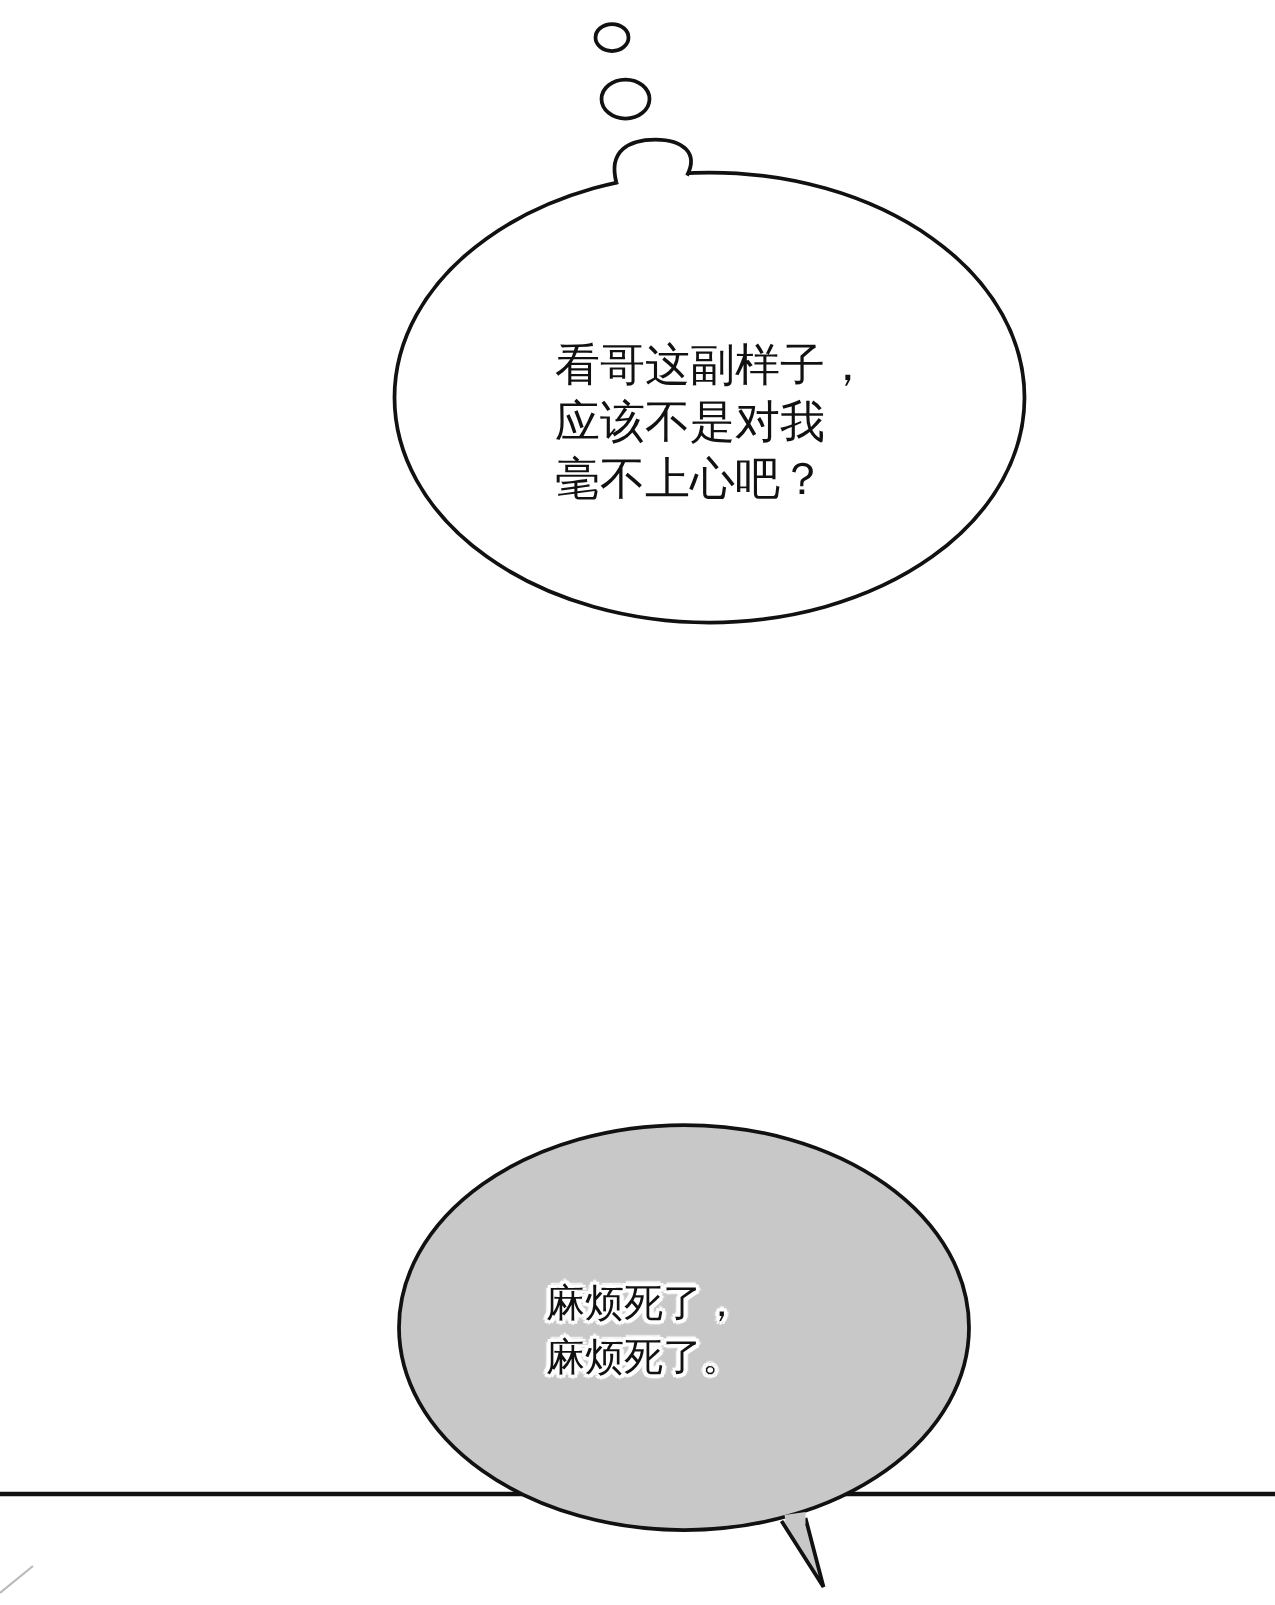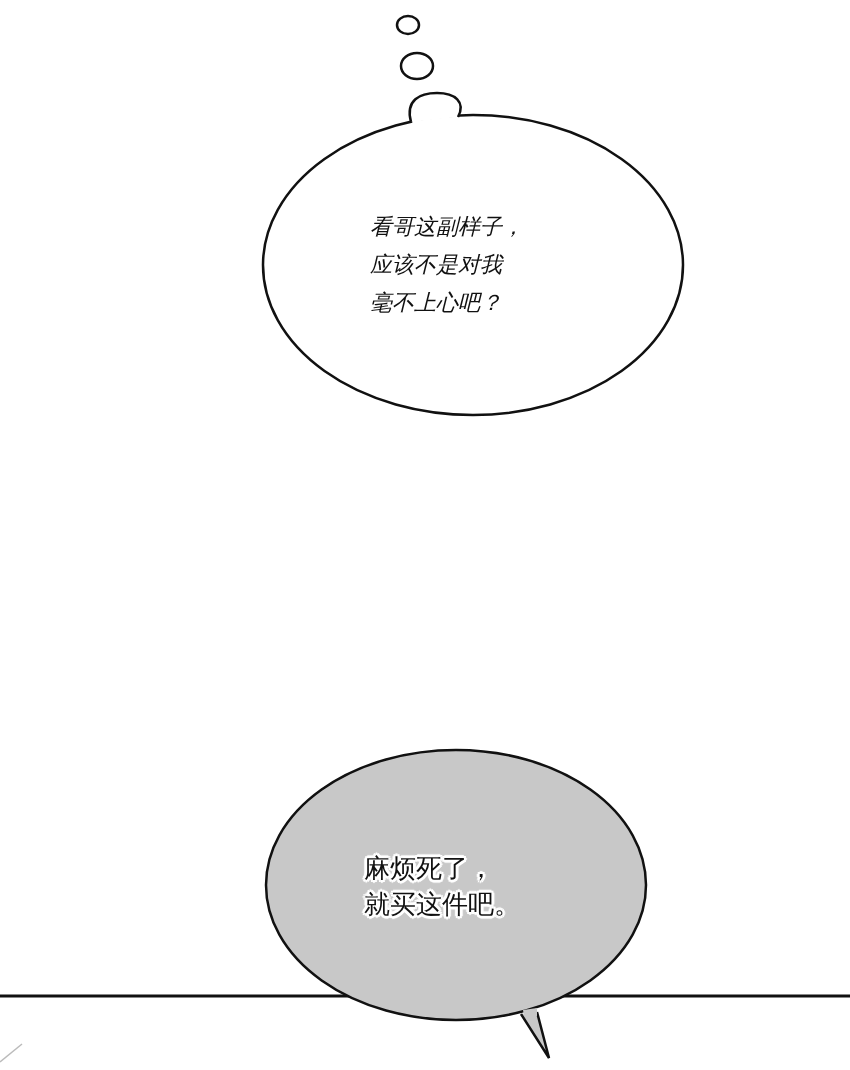--- a/index.html
+++ b/index.html
@@ -13,23 +13,22 @@
     }
     svg.art { position: absolute; left: 0; top: 0; }
     .text-block {
       position: absolute;
       color: #111111;
       line-height: 1.32;
       white-space: nowrap;
     }
     .thought-text {
       left: 370px;
-      top: 212px;
-      font-size: 22px;
-      font-style: italic;
+      top: 224px;
+      font-size: 30px;
       letter-spacing: 0px;
     }
     .thought-text div { height: 38px; }
     .speech-text {
       left: 364px;
       top: 852px;
       font-size: 26px;
       color: #111111;
       text-shadow:
         2px 0 0 #fff, -2px 0 0 #fff, 0 2px 0 #fff, 0 -2px 0 #fff,
@@ -67,16 +66,16 @@
   </svg>
 
   <div class="text-block thought-text">
     <div>看哥这副样子，</div>
     <div>应该不是对我</div>
     <div>毫不上心吧？</div>
   </div>
 
   <div class="text-block speech-text">
     <div>麻烦死了，</div>
-    <div>就买这件吧。</div>
+    <div>麻烦死了。</div>
   </div>
 
 </div>
 
 </body></html>

